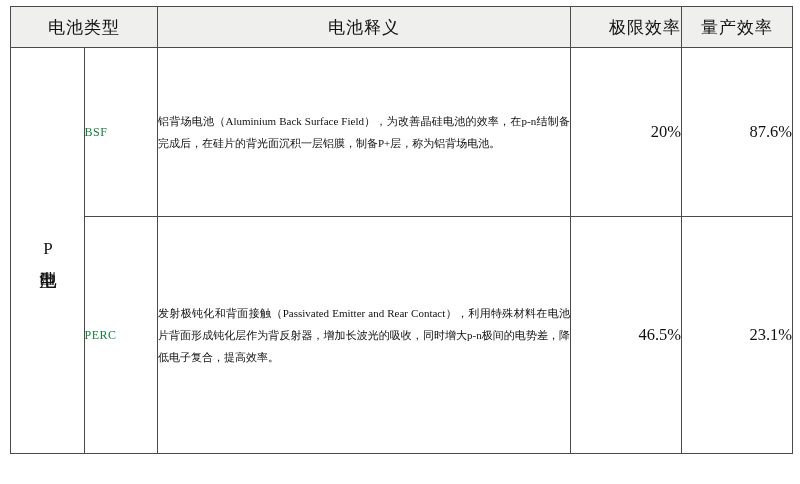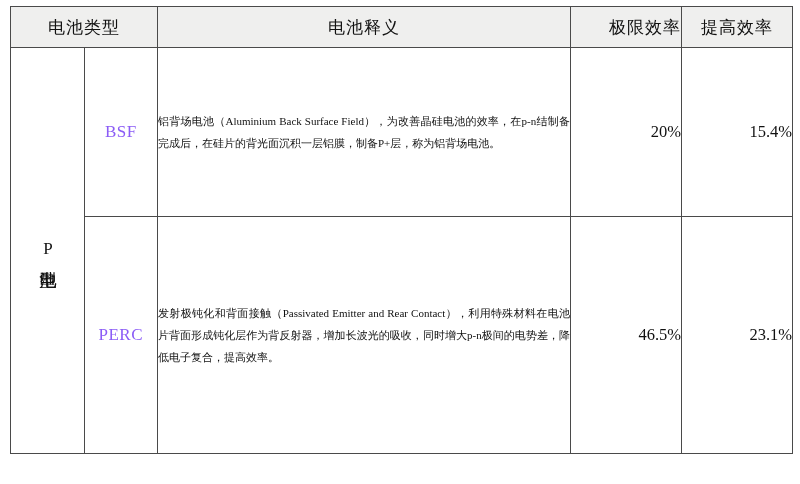--- a/index.html
+++ b/index.html
@@ -58,24 +58,24 @@
     line-height: 1.55;
     letter-spacing: 0;
     writing-mode: vertical-rl;
     text-orientation: upright;
     margin: 0 auto;
     display: inline-block;
     color: #111;
   }
   .subtype-cell {
     width: 100px;
-    text-align: center;
-    font-size: 17px;
+    text-align: left;
+    font-size: 12px;
     letter-spacing: 0.5px;
-    color: #8b5cf6;
+    color: #15803d;
   }
   .def-cell {
     padding: 14px 16px 14px 16px;
     font-size: 11px;
     line-height: 2.0;
     text-align: justify;
     text-justify: inter-ideograph;
     color: #111;
   }
   .num-cell {
@@ -89,32 +89,32 @@
 </head>
 <body>
 
 <div class="sheet">
   <table class="cell-table">
     <thead>
       <tr>
         <th class="col-type" colspan="2">电池类型</th>
         <th class="col-def">电池释义</th>
         <th class="col-lim">极限效率</th>
-        <th class="col-mass">提高效率</th>
+        <th class="col-mass">量产效率</th>
       </tr>
     </thead>
     <tbody>
       <tr class="row-bsf">
         <td class="vert-cell" rowspan="2">
           <span class="vert-text">P型电池</span>
         </td>
         <td class="subtype-cell">BSF</td>
         <td class="def-cell">铝背场电池（Aluminium Back Surface Field），为改善晶硅电池的效率，在p-n结制备完成后，在硅片的背光面沉积一层铝膜，制备P+层，称为铝背场电池。</td>
         <td class="num-cell">20%</td>
-        <td class="num-cell">15.4%</td>
+        <td class="num-cell">87.6%</td>
       </tr>
       <tr class="row-perc">
         <td class="subtype-cell">PERC</td>
         <td class="def-cell">发射极钝化和背面接触（Passivated Emitter and Rear Contact），利用特殊材料在电池片背面形成钝化层作为背反射器，增加长波光的吸收，同时增大p-n极间的电势差，降低电子复合，提高效率。</td>
         <td class="num-cell">46.5%</td>
         <td class="num-cell">23.1%</td>
       </tr>
     </tbody>
   </table>
 </div>

